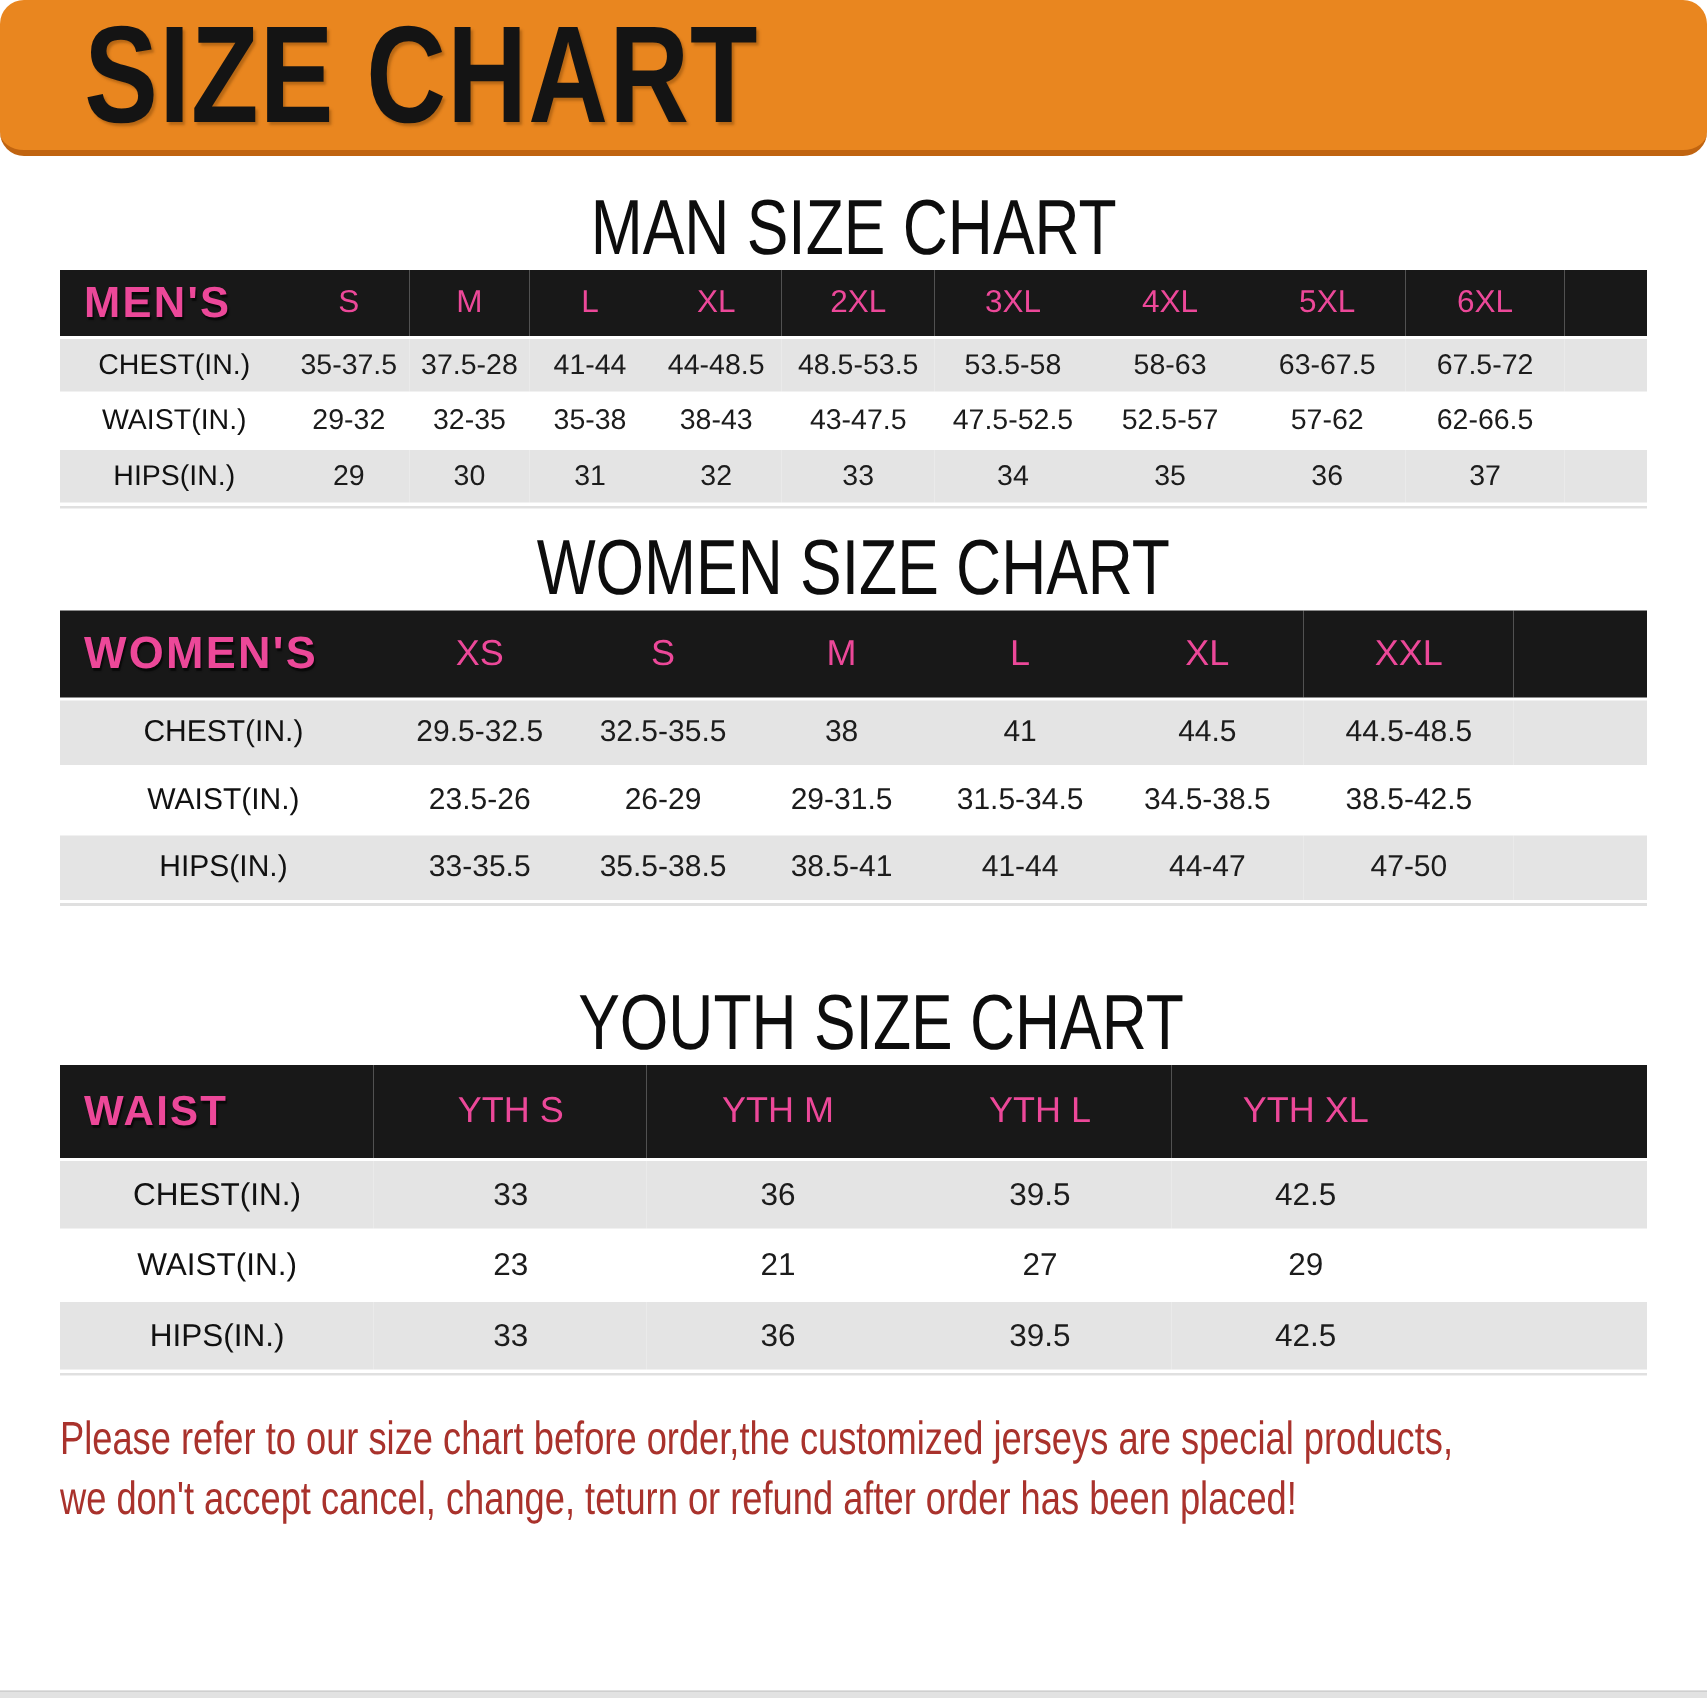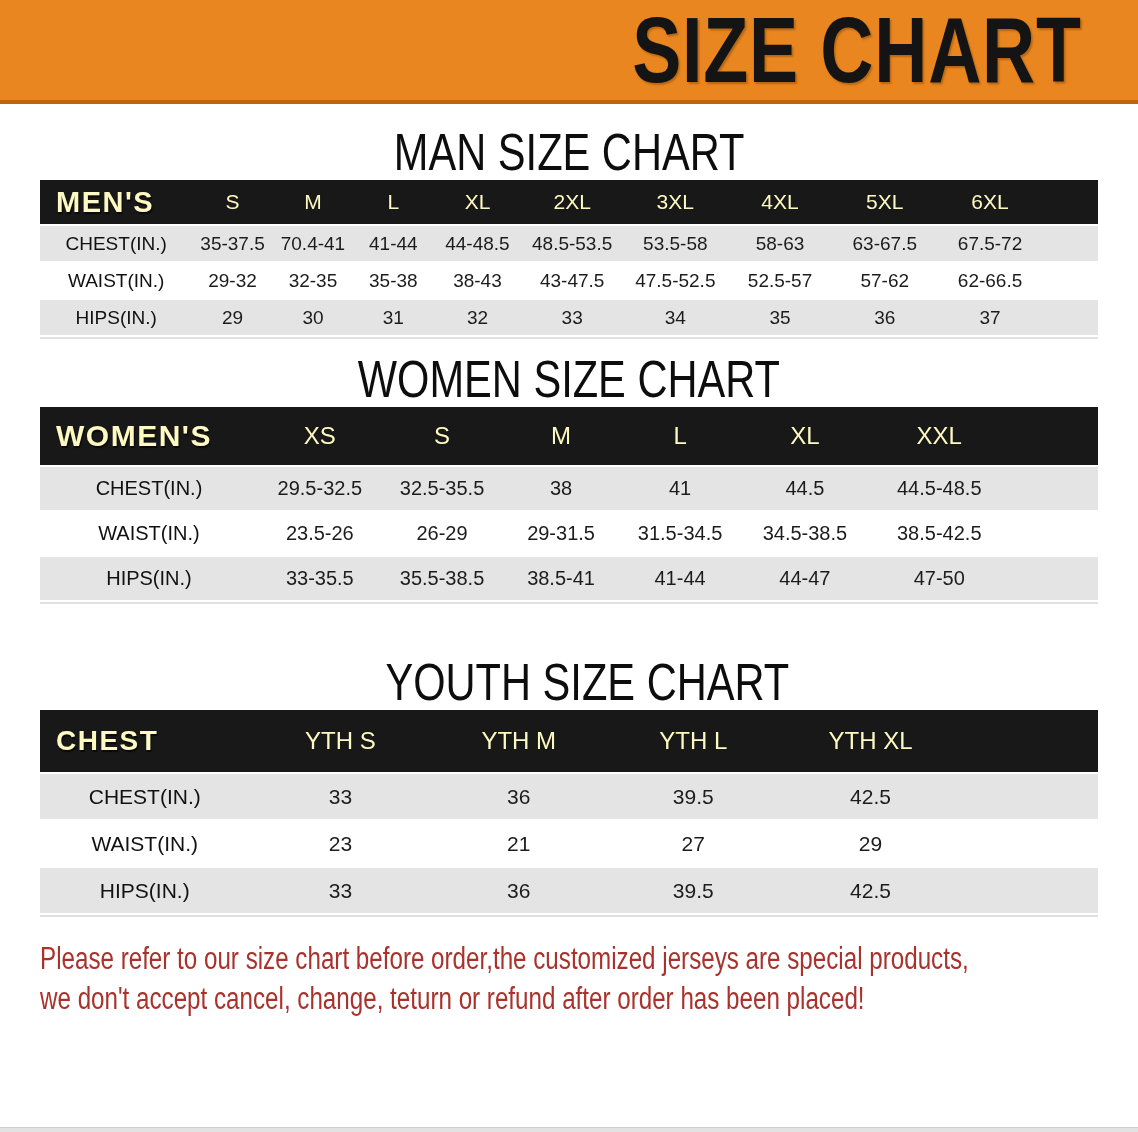--- a/index.html
+++ b/index.html
@@ -9,21 +9,21 @@
     font-family: "Liberation Sans", sans-serif;
     overflow: hidden;
     position: relative;
   }
 
   
   .banner {
     height: 100px;
     background: #E9861F;
     border-bottom: 4px solid #C06410;
-    display: flex; align-items: center; justify-content: flex-end;
+    display: flex; align-items: center; justify-content: flex-start; border-radius: 16px;
   }
   .banner-title {
     display: inline-block;
     font-size: 92px; line-height: 1;
     font-weight: bold;
     color: #141414;
     letter-spacing: 1px;
     transform: scaleX(0.80);
     text-shadow: 2px 2px 2px rgba(90,45,0,0.35);
     white-space: nowrap;
@@ -50,21 +50,21 @@
     border-spacing: 0 2px;
     table-layout: fixed;
     box-shadow: 0 2px 0 rgba(0,0,0,0.12);
   }
   .t-men   { margin-top: 18px; }
   .t-women { margin-top: 22px; }
   .t-youth { margin-top: 24px; }
 
   .size-table thead th {
     background: #181818;
-    color: #fef9c3;
+    color: #ec4899;
     font-weight: normal;
     text-align: center;
     vertical-align: middle;
     white-space: nowrap;
   }
   .size-table thead th:first-child {
     text-align: left;
     padding-left: 16px;
     font-weight: bold;
     letter-spacing: 1.5px;
@@ -149,21 +149,21 @@
         <th>4XL</th>
         <th>5XL</th>
         <th>6XL</th>
         <th></th>
       </tr>
     </thead>
     <tbody>
       <tr>
         <td>CHEST(IN.)</td>
         <td>35-37.5</td>
-        <td>70.4-41</td>
+        <td>37.5-28</td>
         <td>41-44</td>
         <td>44-48.5</td>
         <td>48.5-53.5</td>
         <td>53.5-58</td>
         <td>58-63</td>
         <td>63-67.5</td>
         <td>67.5-72</td>
         <td></td>
       </tr>
       <tr>
@@ -264,21 +264,21 @@
     <colgroup>
       <col style="width: 19.8%;">
       <col style="width: 17.2%;">
       <col style="width: 16.5%;">
       <col style="width: 16.5%;">
       <col style="width: 17%;">
       <col style="width: 13%;">
     </colgroup>
     <thead>
       <tr>
-        <th>CHEST</th>
+        <th>WAIST</th>
         <th>YTH S</th>
         <th>YTH M</th>
         <th>YTH L</th>
         <th>YTH XL</th>
         <th></th>
       </tr>
     </thead>
     <tbody>
       <tr>
         <td>CHEST(IN.)</td>

